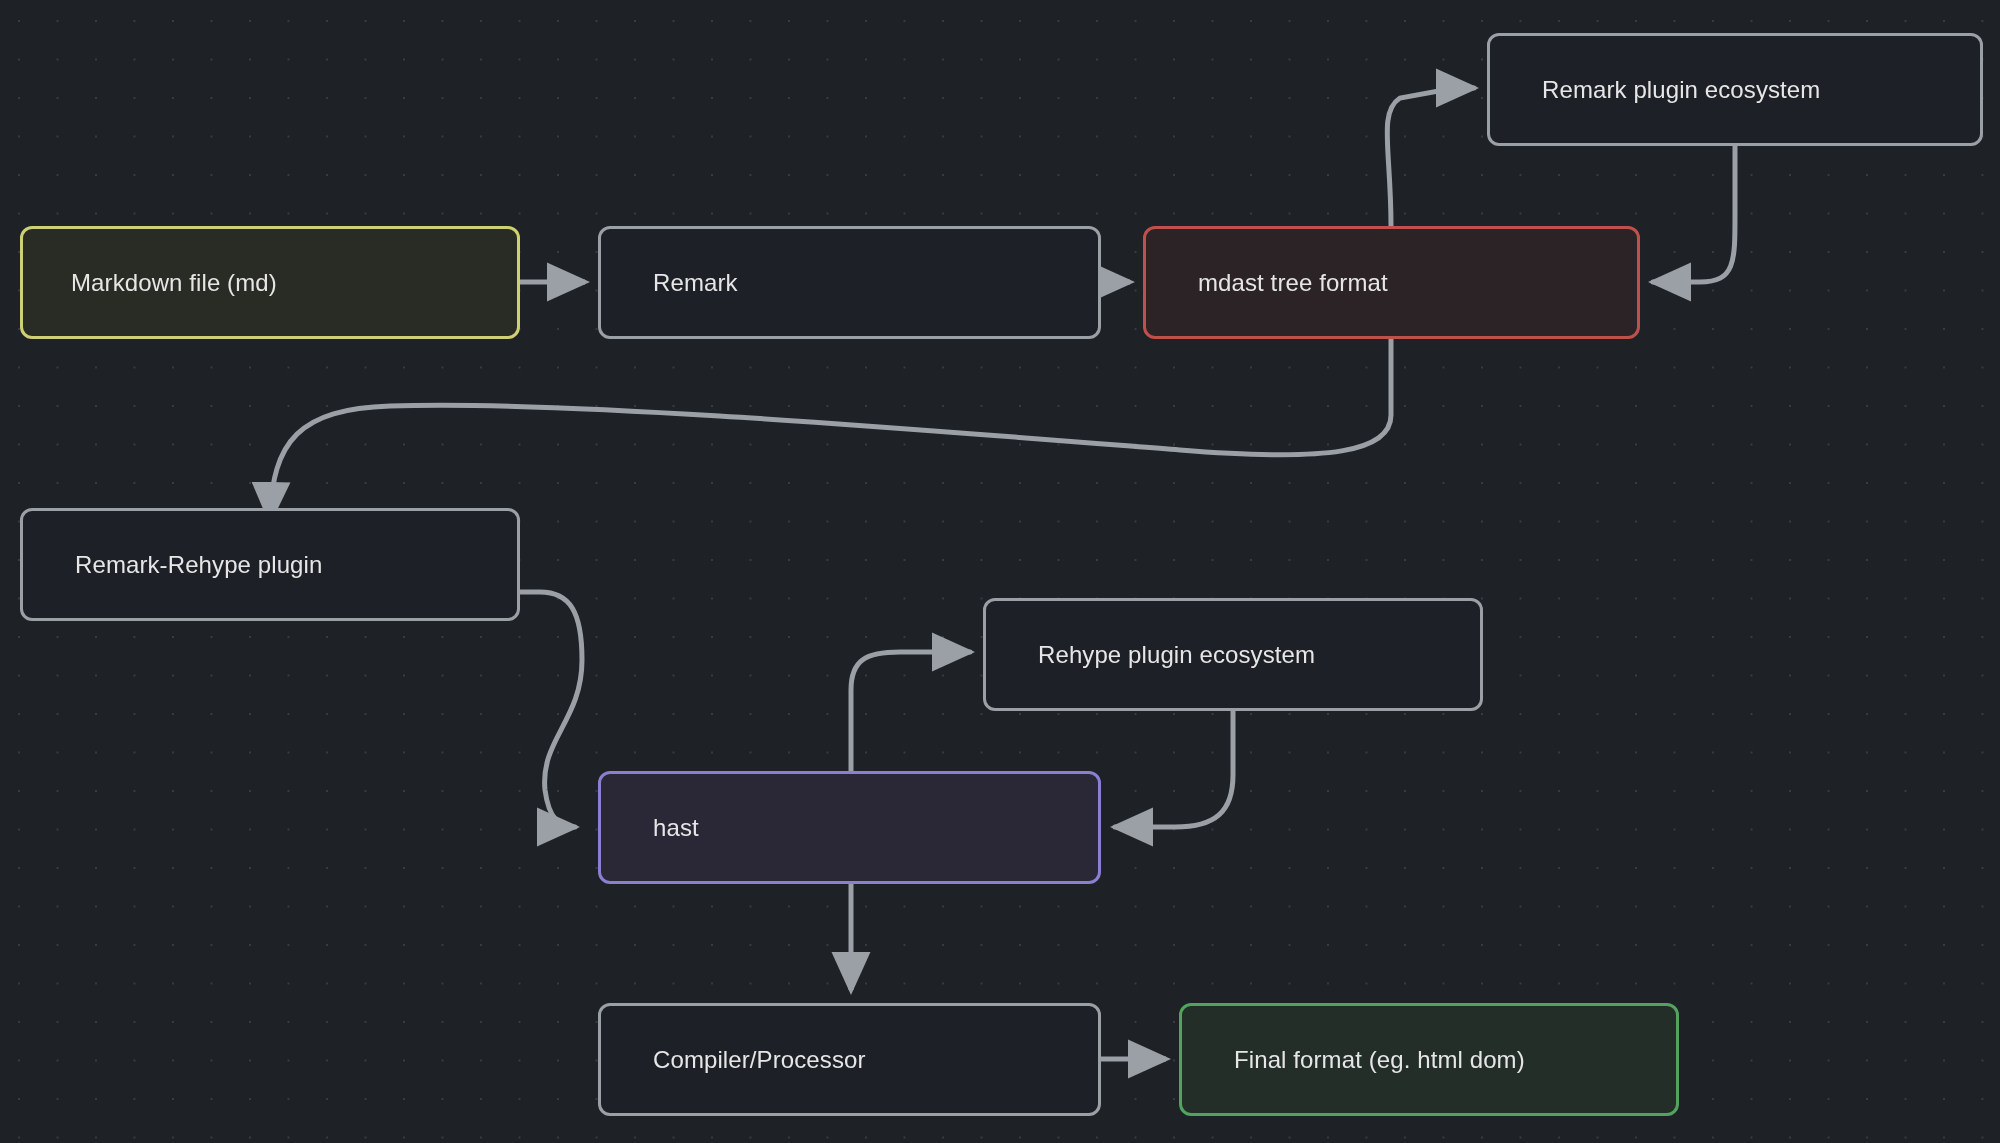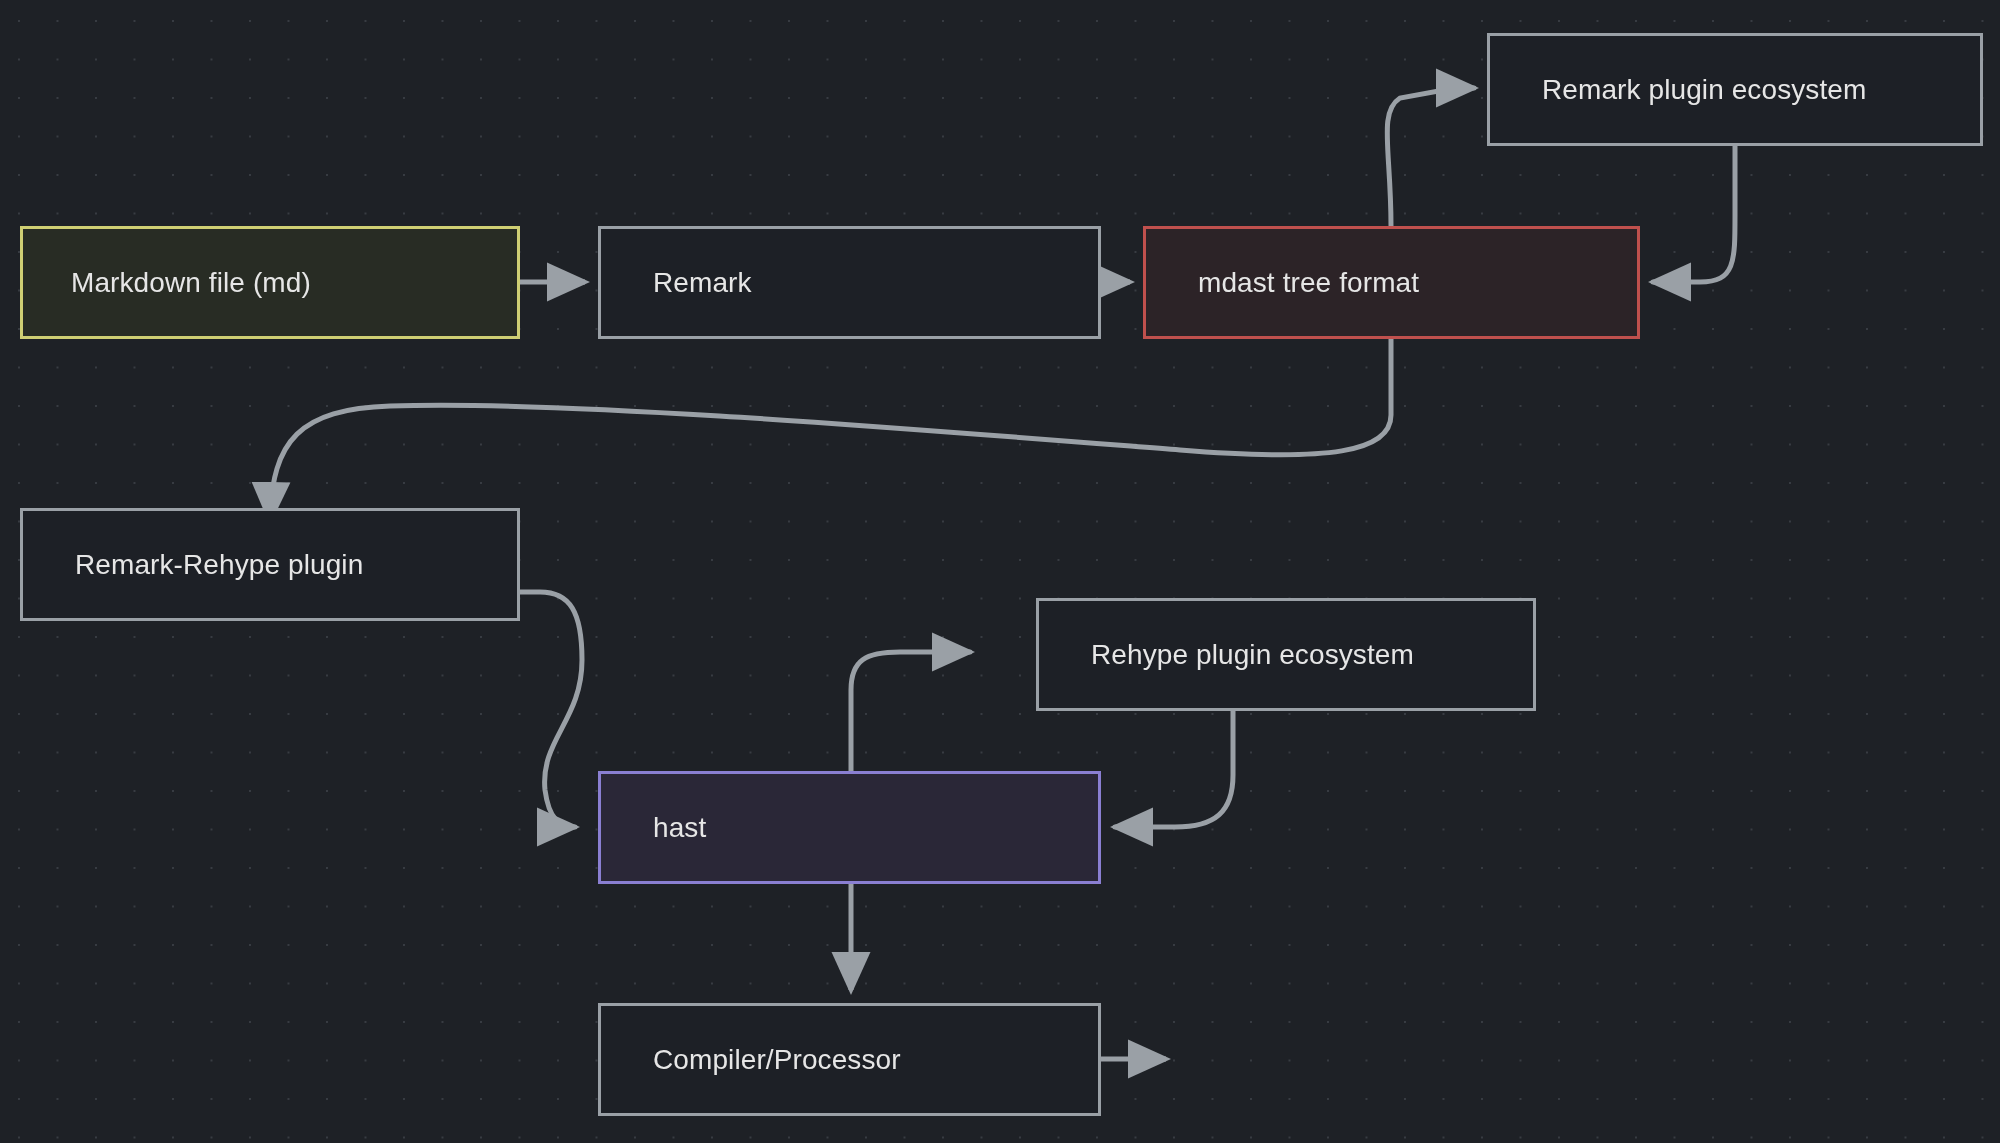--- a/index.html
+++ b/index.html
@@ -22,27 +22,27 @@
     position: absolute;
     left: 0;
     top: 0;
     width: 2000px;
     height: 1143px;
     pointer-events: none;
   }
   .node {
     position: absolute;
     box-sizing: border-box;
-    border-radius: 0;
+    border-radius: 12px;
     border: 3px solid #9aa0a6;
     background: #1d2026;
     display: flex;
     align-items: center;
     color: #e6e6e6;
-    font-size: 28px;
+    font-size: 24px;
     letter-spacing: 0.1px;
     padding-left: 52px;
     z-index: 3;
   }
   .node.accent-yellow {
     border-color: #cfcf73;
     background: #282c24;
     padding-left: 48px;
   }
   .node.accent-red {
@@ -128,26 +128,29 @@
   </div>
 
   <div class="node" style="left:1487px; top:33px; width:496px; height:113px;">
     <span class="node-label">Remark plugin ecosystem</span>
   </div>
 
   <div class="node" style="left:20px; top:508px; width:500px; height:113px;">
     <span class="node-label">Remark-Rehype plugin</span>
   </div>
 
-  <div class="node" style="left:1036px; top:598px; width:500px; height:113px;">
+  <div class="node" style="left:983px; top:598px; width:500px; height:113px;">
     <span class="node-label">Rehype plugin ecosystem</span>
   </div>
 
   <div class="node accent-purple" style="left:598px; top:771px; width:503px; height:113px;">
     <span class="node-label">hast</span>
   </div>
 
   <div class="node" style="left:598px; top:1003px; width:503px; height:113px;">
     <span class="node-label">Compiler/Processor</span>
   </div>
 
+  <div class="node accent-green" style="left:1179px; top:1003px; width:500px; height:113px;">
+    <span class="node-label">Final format (eg. html dom)</span>
+  </div>
 
 </div>
 
 </body></html>

